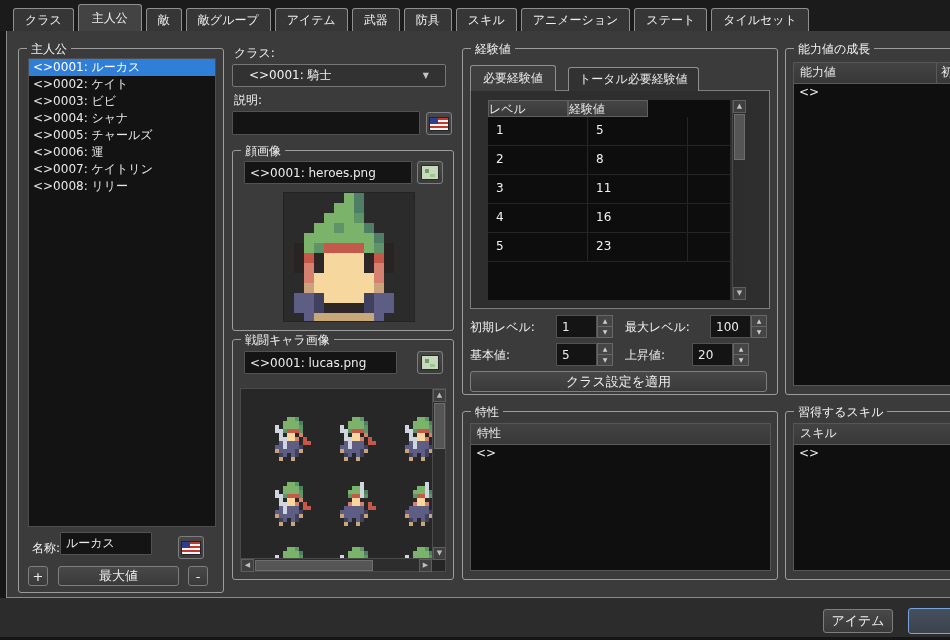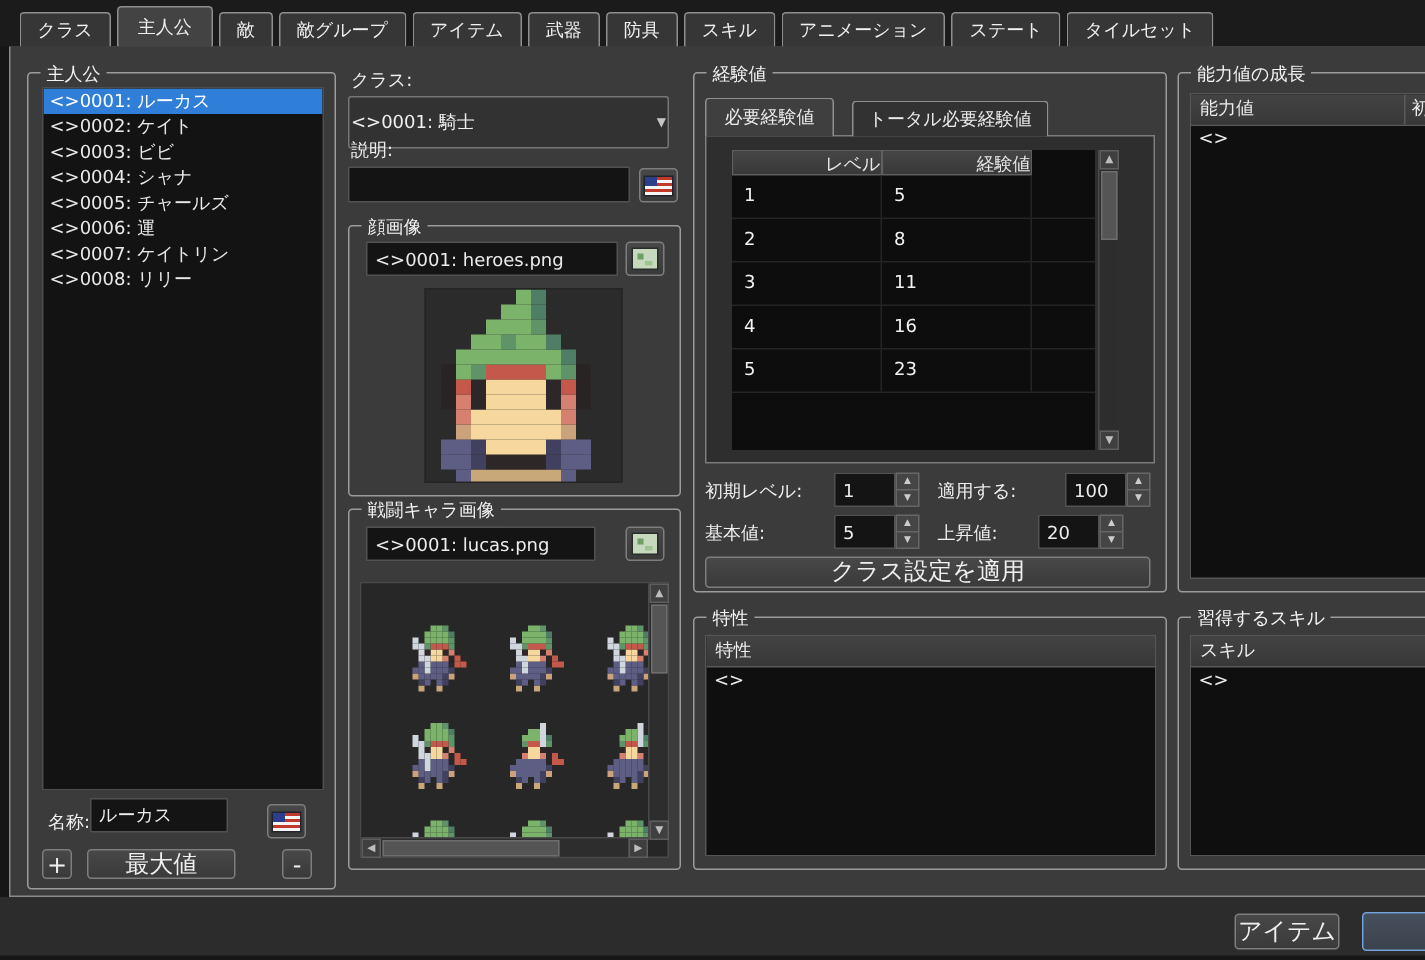--- a/index.html
+++ b/index.html
@@ -20,30 +20,30 @@
   .content{position:absolute;left:6px;top:30px;width:950px;height:568px;background:#3b3b3b;
     border:1px solid #8a8a8a;box-sizing:border-box;z-index:1}
   
   .gb{position:absolute;border:1px solid #9c9c9c;border-radius:3px;box-sizing:border-box}
   .gb-title{position:absolute;top:-8px;left:8px;background:#3b3b3b;padding:0 4px;color:#f4f4f4;white-space:nowrap}
   .lbl{position:absolute;color:#f0f0f0;white-space:nowrap}
   
   .tinput{position:absolute;background:#141414;border:1px solid #525252;color:#ececec;
     font-family:"DejaVu Sans","Liberation Sans",sans-serif;font-size:12px;padding:0 5px;height:23px;box-sizing:border-box;border-radius:1px}
   .btn{position:absolute;background:linear-gradient(#484848,#3a3a3a);border:1px solid #7e7e7e;
-    border-radius:3px;color:#efefef;font-family:"DejaVu Sans","Liberation Sans",sans-serif;font-size:16px;
+    border-radius:3px;color:#efefef;font-family:"DejaVu Sans","Liberation Sans",sans-serif;font-size:13px;
     display:flex;align-items:center;justify-content:center;box-sizing:border-box;padding:0;cursor:default}
   
   .hero-list{position:absolute;left:9px;top:9px;width:188px;height:469px;background:#131313;
     border:1px solid #4e4e4e;box-sizing:border-box;overflow:hidden}
   .hli{height:17px;line-height:17px;padding-left:4px;color:#e9e9e9;white-space:nowrap}
   .hli.sel{background:#2f7fd8;color:#fff}
   
   .combo{position:absolute;background:#323232;border:1px solid #767676;border-radius:2px;
-    height:35px;box-sizing:border-box;display:flex;align-items:center;padding:0 1px;color:#f0f0f0}
+    height:23px;box-sizing:border-box;display:flex;align-items:center;padding:0 16px;color:#f0f0f0}
   .combo .arrow{margin-left:auto;font-size:8px;color:#c5c5c5}
   
   .flag{width:18px;height:12px;position:relative;background:repeating-linear-gradient(#c0392b 0 2px,#f5f5f5 2px 4px);box-shadow:0 0 0 1px #20242c}
   .flag::before{content:'';position:absolute;left:0;top:0;width:8px;height:6px;background:#2c3e8c}
   .imgicon{width:16px;height:13px;background:#c6d9bd;position:relative;box-shadow:0 0 0 1px #2a2a2a}
   .imgicon::before{content:'';position:absolute;left:3px;top:3px;width:4px;height:4px;background:#6f9d66}
   .imgicon::after{content:'';position:absolute;right:3px;bottom:2px;width:5px;height:3px;background:#9ec58f}
   
   .face-box{position:absolute;left:50px;top:41px;width:132px;height:130px;background:#2b2b2b;border:1px solid #242424;box-sizing:border-box;overflow:hidden}
   .px{position:absolute;left:0;top:0}
@@ -58,21 +58,21 @@
     color:#bdbdbd;font-size:7px;line-height:11px;text-align:center}
   .sb-thumb{position:absolute;background:#555;border:1px solid #6d6d6d;box-sizing:border-box}
   
   .subtabs{position:absolute;left:7px;top:16px;display:flex;align-items:flex-end;gap:12px;z-index:3}
   .subtab{height:24px;line-height:23px;padding:0 10px;background:#323232;border:1px solid #8f8f8f;border-bottom:none;
     border-radius:3px 3px 0 0;box-sizing:border-box;white-space:nowrap}
   .subtab.active{height:26px;line-height:25px;background:#3f3f3f;padding:0 12px}
   .tabpage{position:absolute;left:7px;top:41px;width:300px;height:219px;background:#2e2e2e;border:1px solid #7d7d7d;box-sizing:border-box;z-index:2}
   .exp-table{position:absolute;left:17px;top:9px;width:242px;height:200px;background:#0d0d0d;overflow:hidden}
   .exp-head{display:flex}
-  .exp-hc{width:100px;height:17px;line-height:16px;text-align:right;background:linear-gradient(#454545,#393939);
+  .exp-hc{width:80px;height:17px;line-height:16px;text-align:left;background:linear-gradient(#454545,#393939);
     border:1px solid #5f5f5f;box-sizing:border-box;color:#e8e8e8}
   .exprow{display:flex;height:28px;border-bottom:1px solid #252525}
   .expcell{width:100px;line-height:27px;padding-left:8px;box-sizing:border-box;border-right:1px solid #252525;color:#f2f2f2}
   
   .spin{position:absolute;width:57px;height:23px}
   .spin input{position:absolute;left:0;top:0;width:41px;height:23px;background:#141414;border:1px solid #525252;
     color:#ececec;font-family:"DejaVu Sans","Liberation Sans",sans-serif;font-size:12px;padding:0 5px;box-sizing:border-box}
   .spin .sbu,.spin .sbd{position:absolute;left:41px;width:16px;height:12px;background:#454545;border:1px solid #666;
     box-sizing:border-box;font-size:6px;color:#ccc;text-align:center;line-height:10px}
   .spin .sbu{top:0}.spin .sbd{top:11px}
@@ -116,21 +116,21 @@
         <div class="hli">&lt;&gt;0006: 運</div>
         <div class="hli">&lt;&gt;0007: ケイトリン</div>
         <div class="hli">&lt;&gt;0008: リリー</div>
       </div>
     <span class="lbl" style="left:13px;top:488px;line-height:23px">名称:</span>
     <input class="tinput" style="left: 41px; top: 483px; width: 92px;" value="ルーカス">
     <button class="btn" style="left:159px;top:487px;width:26px;height:23px">
       <span class="flag"></span>
     </button>
     <button class="btn" style="left:9px;top:517px;width:20px;height:20px">+</button>
-    <button class="btn" style="left:39px;top:517px;width:99px;height:20px">最大値</button>
+    <button class="btn" style="left:39px;top:517px;width:121px;height:20px">最大値</button>
     <button class="btn" style="left:169px;top:517px;width:20px;height:20px">-</button>
   </div>
 
   <span class="lbl" style="left:227px;top:14px">クラス:</span>
   <div class="combo" style="left:225px;top:33px;width:214px">
     <span>&lt;&gt;0001: 騎士</span>
     <span class="arrow">▼</span>
   </div>
   <span class="lbl" style="left:227px;top:61px">説明:</span>
   <input class="tinput" style="left: 225px; top: 80px; width: 188px; height: 24px;" value="">
@@ -240,21 +240,21 @@
         <div class="sb-thumb" style="left:1px;top:14px;width:11px;height:46px"></div>
         <div class="sb-btn" style="bottom:0;left:0">▼</div>
       </div>
     </div>
     <span class="lbl" style="left:7px;top:270px">初期レベル:</span>
     <div class="spin" style="left:93px;top:266px">
       <input value="1" style="">
       <div class="sbu">▲</div>
       <div class="sbd">▼</div>
     </div>
-    <span class="lbl" style="left:162px;top:270px">適用する:</span>
+    <span class="lbl" style="left:162px;top:270px">最大レベル:</span>
     <div class="spin" style="left:247px;top:266px">
       <input value="100" style="">
       <div class="sbu">▲</div>
       <div class="sbd">▼</div>
     </div>
     <span class="lbl" style="left:7px;top:298px">基本値:</span>
     <div class="spin" style="left:93px;top:294px">
       <input value="5" style="">
       <div class="sbu">▲</div>
       <div class="sbd">▼</div>

